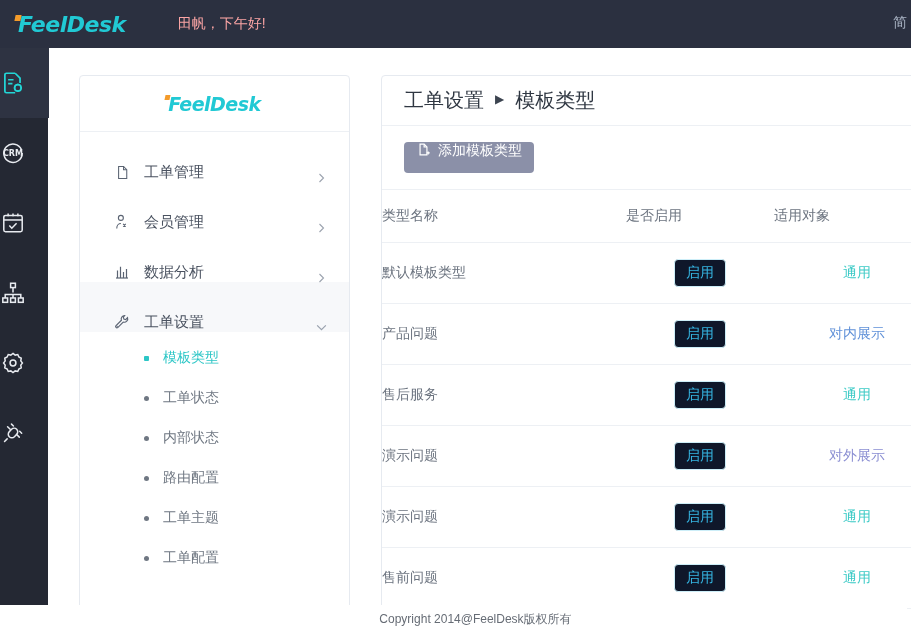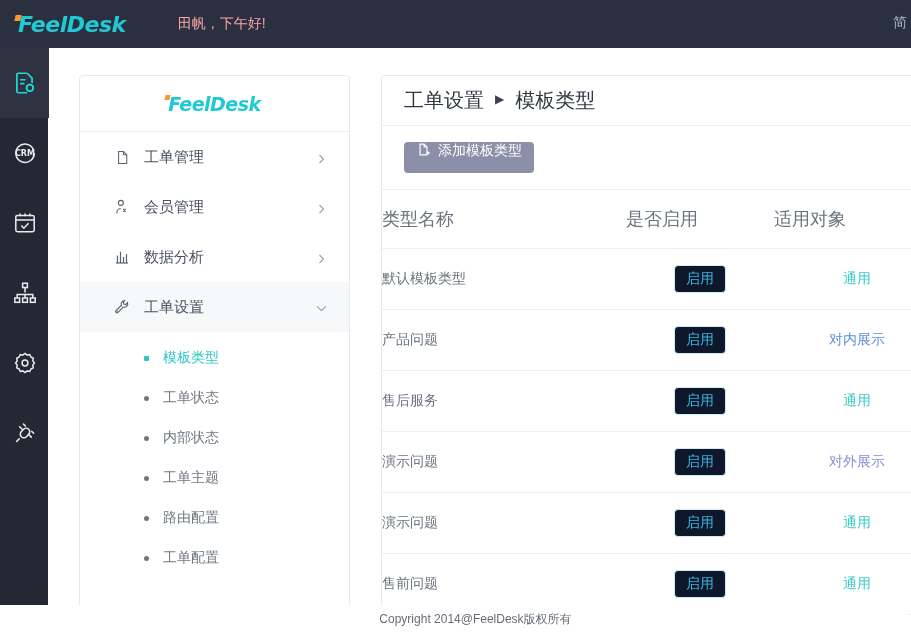--- a/index.html
+++ b/index.html
@@ -62,21 +62,21 @@
   
   .rail {
     position: absolute;
     top: 48px; left: 0;
     width: 48px; height: 557px;
     background: #242833;
     z-index: 15;
   }
   .rail-item {
     width: 49px; height: 70px;
-    display: flex; align-items: center; justify-content: center; text-decoration: underline;
+    display: flex; align-items: center;  text-decoration: underline;
   }
   .rail-item.active { background: #2e3342; }
   .rail-item svg { display: block; }
 
   
   .page {
     position: absolute;
     top: 48px; left: 48px;
     width: 863px; height: 585px;
     background: #ffffff;
@@ -105,21 +105,21 @@
     position: relative;
     font-family: "DejaVu Sans", sans-serif;
   }
   .menu-logo .brand2 .accent {
     position: absolute; left: -3px; top: 2px;
     width: 5px; height: 5px; background: #f49b2a;
     transform: skewX(-12deg);
   }
   .menu-item {
     height: 50px;
-    display: flex; align-items: center;
+    display: flex; align-items: flex-end;
     padding: 0 22px 0 32px;
     box-sizing: border-box;
     color: #4a5260;
     font-size: 15px;
     cursor: pointer;
   }
   .menu-item.expanded { background: #f7f8fa; }
   .menu-ico {
     width: 20px; height: 20px;
     margin-right: 12px;
@@ -191,21 +191,21 @@
     display: inline-flex; align-items: flex-start;
     font-size: 14px;
     font-family: inherit;
     cursor: pointer;
   }
   .btn-add .bico { margin-right: 7px; display: flex; }
 
   table.tbl { width: 100%; border-collapse: collapse; }
   table.tbl th {
     font-weight: normal;
-    font-size: 18px;
+    font-size: 14px;
     color: #6b737f;
     text-align: left;
     padding: 17px 0 17px 0;
     border-bottom: 1px solid #edf0f4;
   }
   table.tbl td {
     font-size: 14px;
     color: #6b737f;
     padding: 16px 0;
     border-bottom: 1px solid #edf0f4;
@@ -399,25 +399,25 @@
         <div class="sub-item">
           <span class="dot"></span>
           <span>工单状态</span>
         </div>
         <div class="sub-item">
           <span class="dot"></span>
           <span>内部状态</span>
         </div>
         <div class="sub-item">
           <span class="dot"></span>
-          <span>工单主题</span>
+          <span>路由配置</span>
         </div>
         <div class="sub-item">
           <span class="dot"></span>
-          <span>路由配置</span>
+          <span>工单主题</span>
         </div>
         <div class="sub-item">
           <span class="dot"></span>
           <span>工单配置</span>
         </div>
       </div>
     </div>
 
     <div class="content-card">
 

